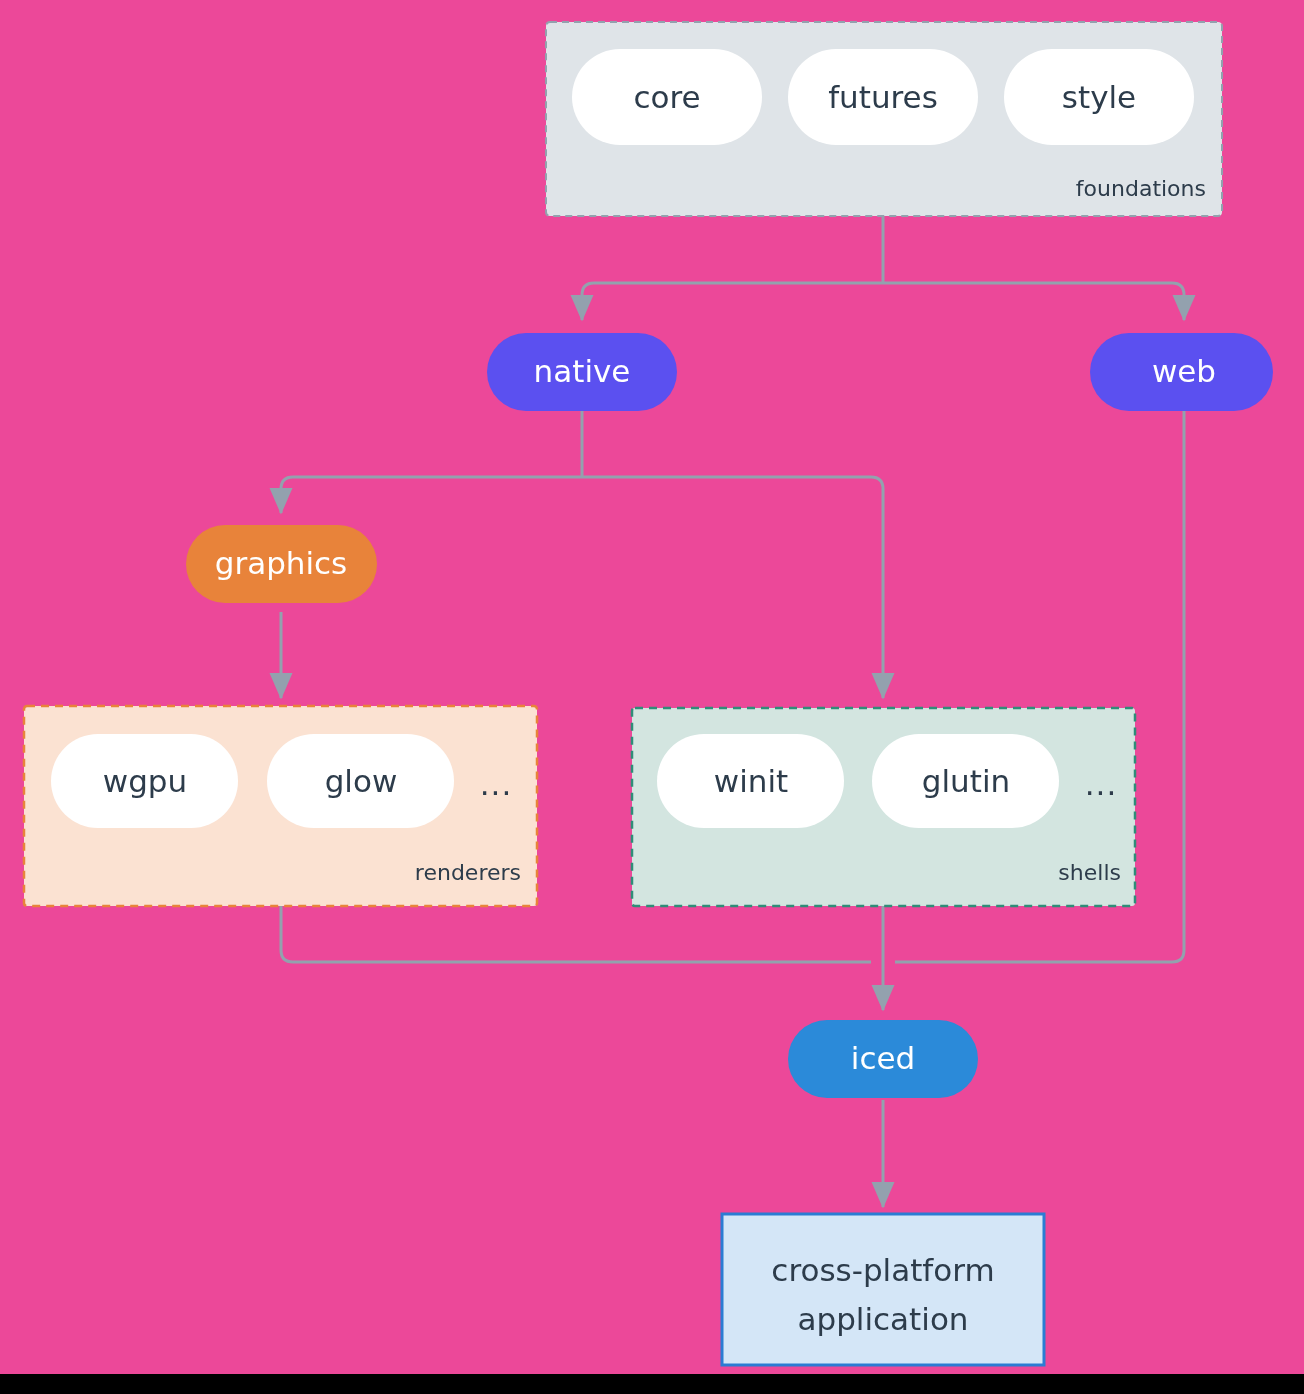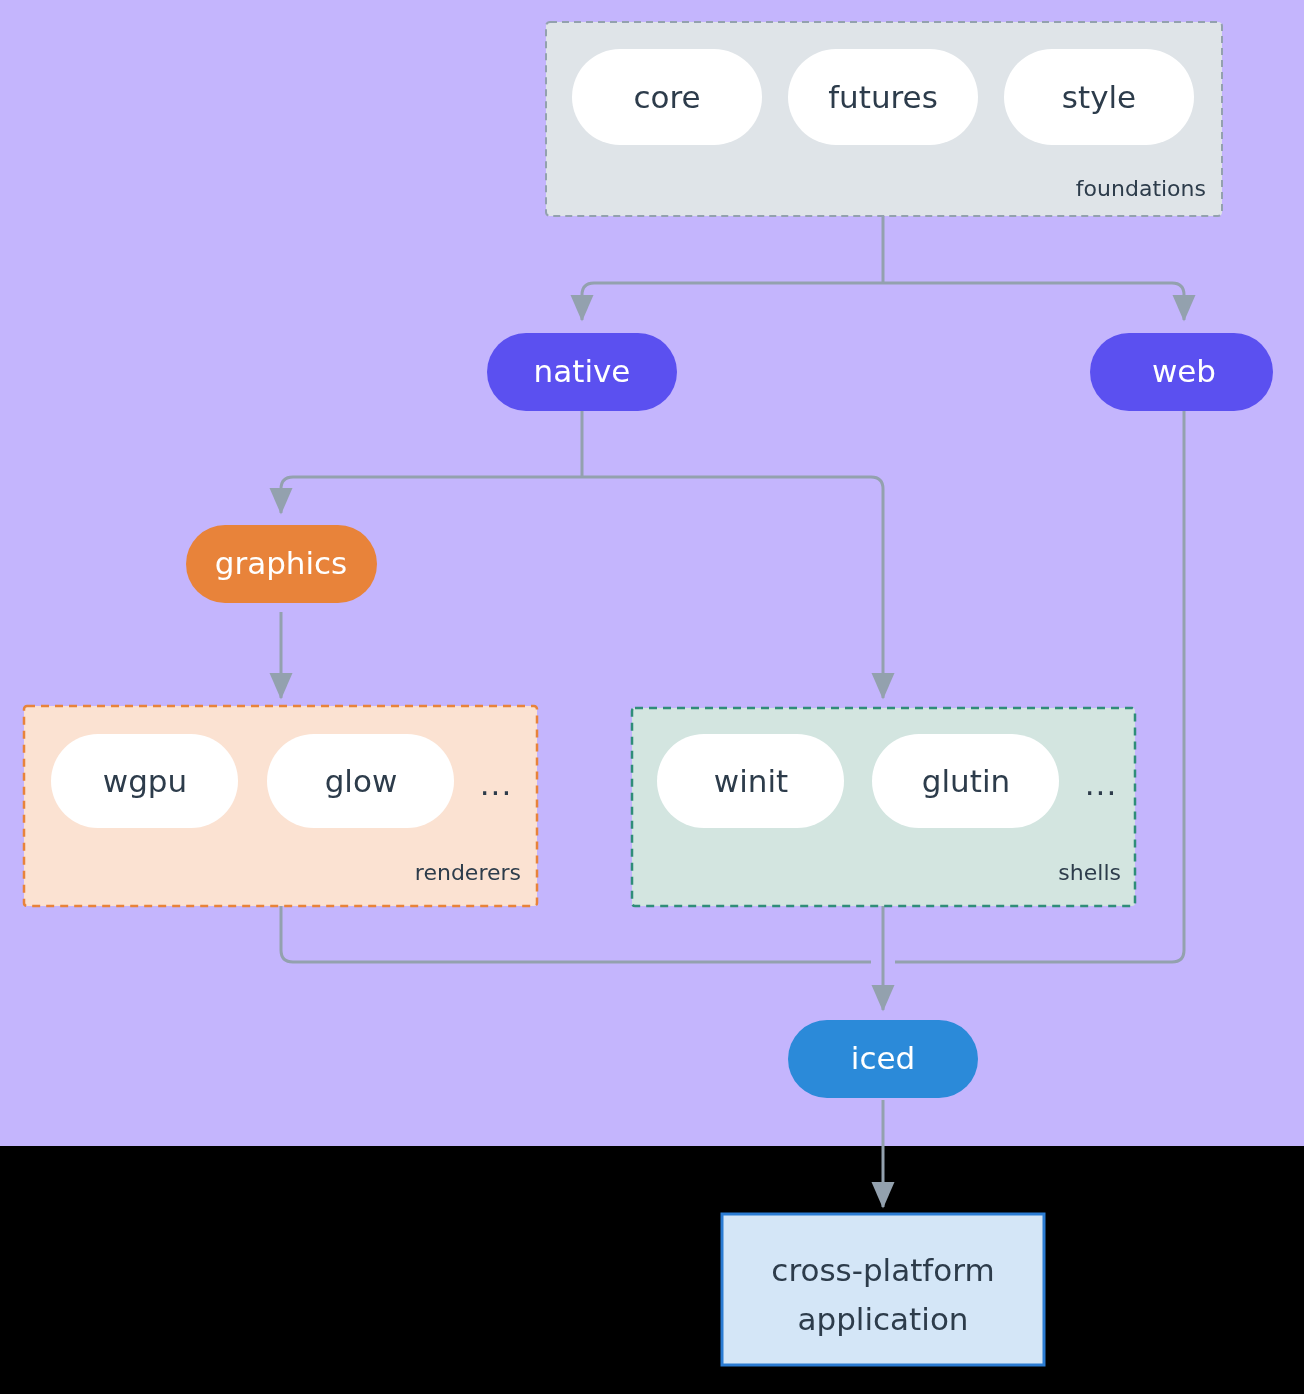--- a/index.html
+++ b/index.html
@@ -9,22 +9,22 @@
   }
   body {
     width: 1304px;
     height: 1394px;
     overflow: hidden;
     font-family: "DejaVu Sans", sans-serif;
   }
   #diagram-root {
     position: relative;
     width: 1304px;
-    height: 1146px;
-    background: #c4b5fd;
+    height: 1374px;
+    background: #ec4899;
   }
   svg.layer {
     position: absolute;
     top: 0;
     left: 0;
     width: 1304px;
     height: 1394px;
   }
   .grp-label {
     font-family: "DejaVu Sans", sans-serif;

